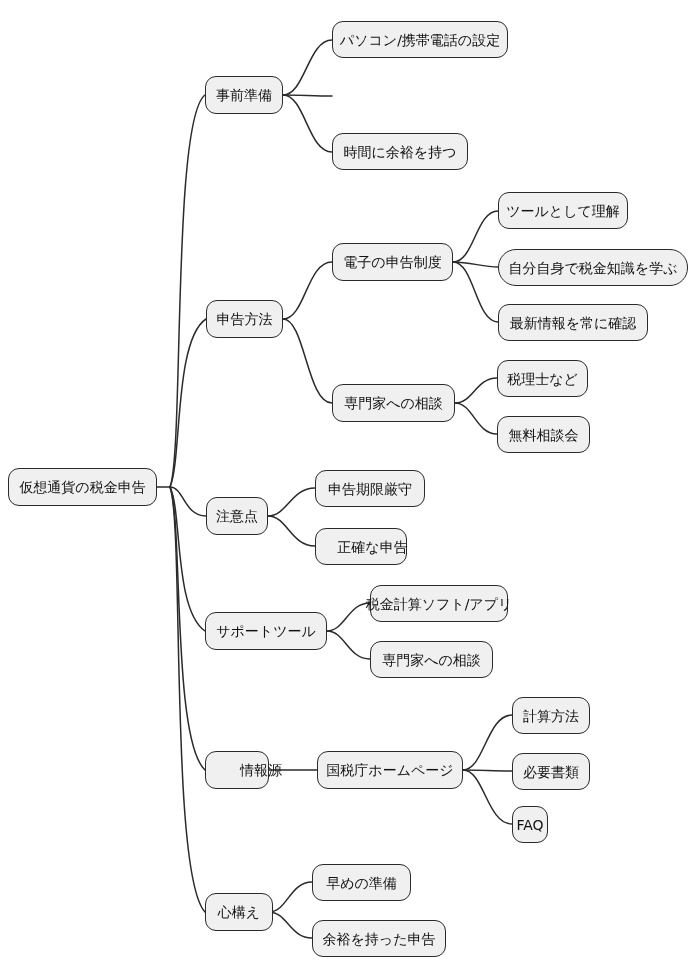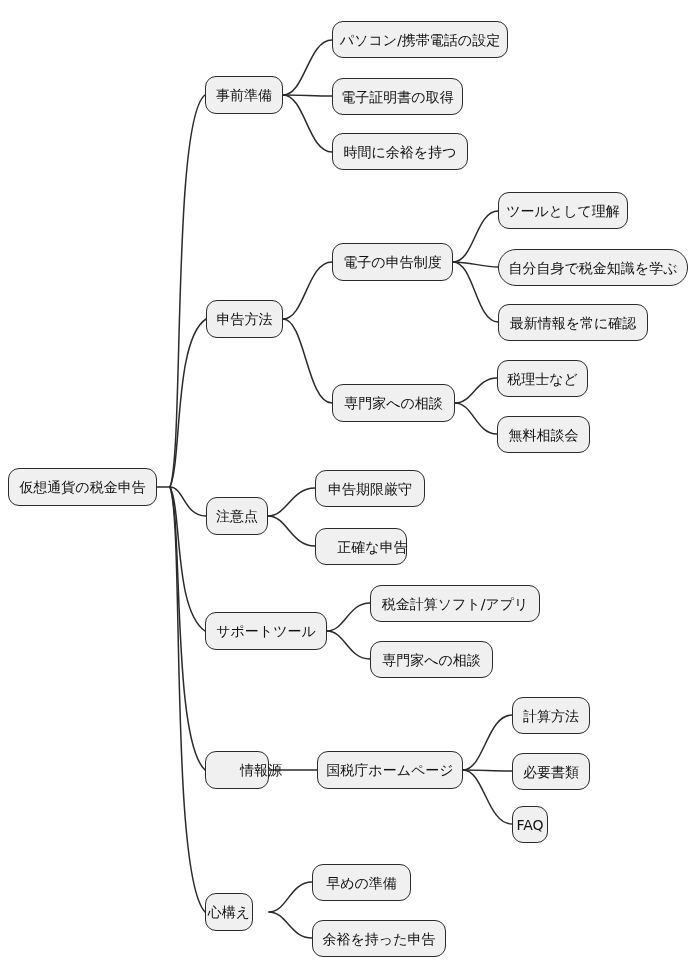--- a/index.html
+++ b/index.html
@@ -88,43 +88,42 @@
     <path d="M 463 770 C 484 770 487 824 512 824"></path>
 
     <path d="M 269 912 C 287 912 290 882 312 882"></path>
     <path d="M 269 912 C 287 912 290 938 312 938"></path>
   </svg>
 
   <div class="node" style="left:8px;top:468px;width:149px;height:38px;">仮想通貨の税金申告</div>
 
   <div class="node" style="left:205px;top:76px;width:78px;height:38px;">事前準備</div>
   <div class="node" style="left:332px;top:21px;width:176px;height:37px;">パソコン/携帯電話の設定</div>
-  <div class="node" style="left:332px;top:78px;width:131px;height:37px;">電子証明書の取得</div>
   <div class="node" style="left:332px;top:133px;width:136px;height:37px;">時間に余裕を持つ</div>
 
   <div class="node" style="left:206px;top:300px;width:77px;height:38px;">申告方法</div>
   <div class="node" style="left:332px;top:243px;width:121px;height:38px;">電子の申告制度</div>
   <div class="node" style="left:498px;top:192px;width:130px;height:37px;border-radius:11px;">ツールとして理解</div>
   <div class="node" style="left:498px;top:249px;width:190px;height:37px;border-radius:18px;">自分自身で税金知識を学ぶ</div>
   <div class="node" style="left:498px;top:304px;width:150px;height:37px;">最新情報を常に確認</div>
   <div class="node" style="left:332px;top:384px;width:123px;height:38px;">専門家への相談</div>
   <div class="node" style="left:497px;top:360px;width:91px;height:37px;">税理士など</div>
   <div class="node" style="left:497px;top:416px;width:93px;height:37px;">無料相談会</div>
 
   <div class="node" style="left:206px;top:497px;width:62px;height:38px;">注意点</div>
   <div class="node" style="left:315px;top:470px;width:110px;height:37px;">申告期限厳守</div>
   <div class="node" style="left:315px;top:528px;width:92px;height:37px;padding-left:23px;">正確な申告</div>
 
   <div class="node" style="left:205px;top:612px;width:122px;height:38px;">サポートツール</div>
-  <div class="node" style="left:370px;top:585px;width:170px;height:37px;">税金計算ソフト/アプリ</div>
+  <div class="node" style="left:370px;top:585px;width:138px;height:37px;">税金計算ソフト/アプリ</div>
   <div class="node" style="left:370px;top:641px;width:123px;height:37px;">専門家への相談</div>
 
   <div class="node" style="left:205px;top:751px;width:64px;height:38px;padding-left:48px;">情報源</div>
   <div class="node" style="left:317px;top:751px;width:146px;height:38px;">国税庁ホームページ</div>
   <div class="node" style="left:512px;top:697px;width:78px;height:37px;">計算方法</div>
   <div class="node" style="left:512px;top:753px;width:78px;height:37px;">必要書類</div>
   <div class="node" style="left:512px;top:806px;width:36px;height:37px;">FAQ</div>
 
-  <div class="node" style="left:205px;top:893px;width:48px;height:38px;">心構え</div>
+  <div class="node" style="left:205px;top:893px;width:68px;height:38px;">心構え</div>
   <div class="node" style="left:312px;top:864px;width:99px;height:37px;">早めの準備</div>
   <div class="node" style="left:312px;top:920px;width:134px;height:37px;">余裕を持った申告</div>
 
 </div>
 
 </body></html>

